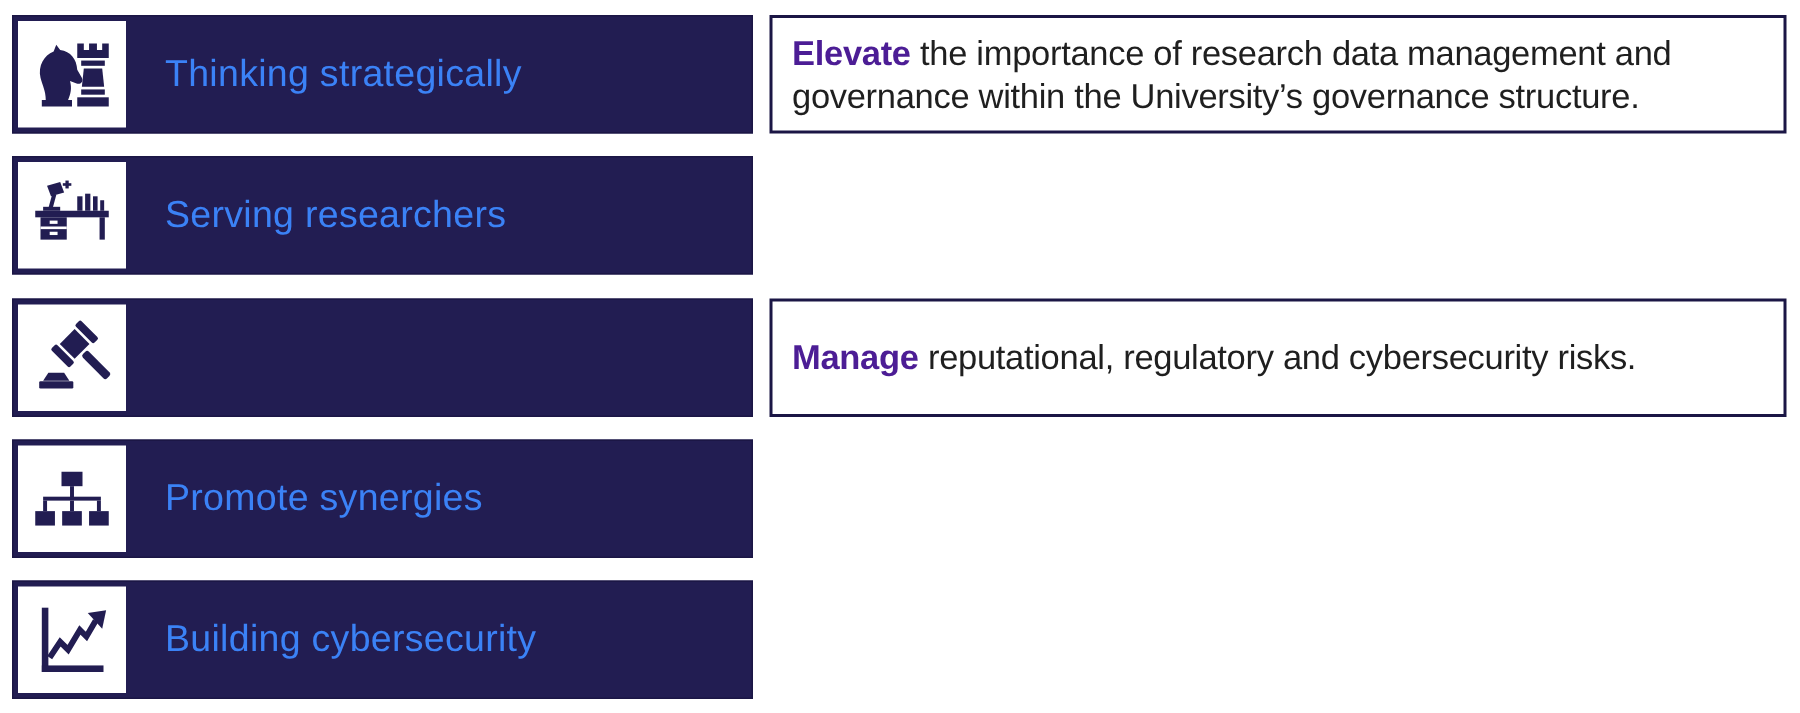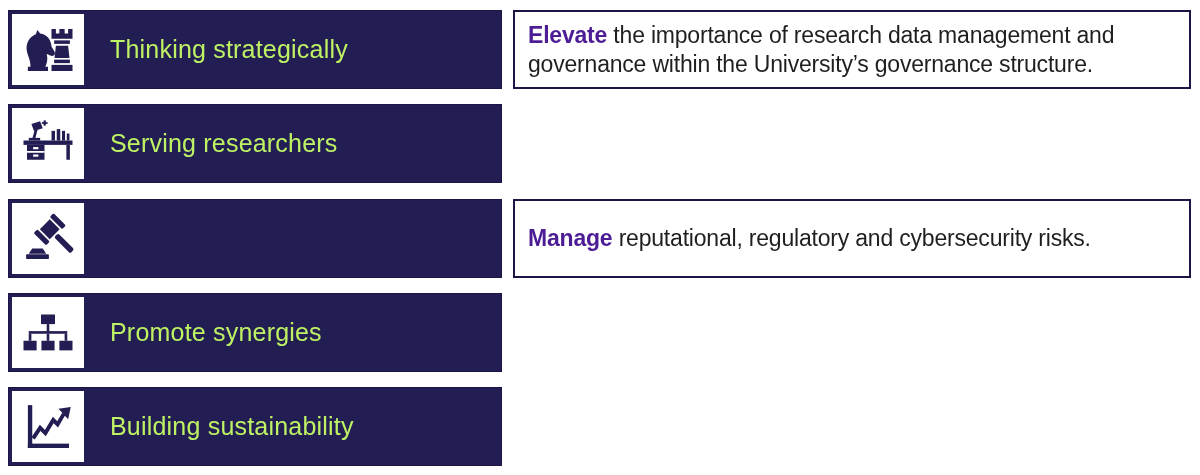--- a/index.html
+++ b/index.html
@@ -27,21 +27,21 @@
     padding:3px;
   }
   .icon-tile{
     width:72px;height:71px;flex:0 0 72px;
     background:var(--white);
     display:flex;align-items:center;justify-content:center;
     color:var(--navy);
   }
   .icon-tile svg{display:block;}
   .pillar-label{
-    color:#bef264;
+    color:#3b82f6;
     font-size:25px;
     font-weight:300;
     letter-spacing:0.2px;
     margin-left:26px;
     white-space:nowrap;
   }
   .spacer{flex:0 0 11px;}
   .right-box{
     flex:1 1 auto;
     background:var(--white);
@@ -167,18 +167,18 @@
       <div class="icon-tile">
         <svg width="56" height="56" viewBox="0 0 64 64" aria-hidden="true">
           <g fill="currentColor">
             <rect x="9" y="7" width="5" height="49"></rect>
             <rect x="9" y="51" width="47" height="5"></rect>
             <polygon points="44,11 58,9 55,23"></polygon>
           </g>
           <polyline points="15,45 23,33 29,39 38,24 43,29 50,17" fill="none" stroke="currentColor" stroke-width="4.5"></polyline>
         </svg>
       </div>
-      <div class="pillar-label">Building sustainability</div>
+      <div class="pillar-label">Building cybersecurity</div>
     </div>
     <div class="spacer"></div>
   </div>
 
 </div>
 
 </body></html>

